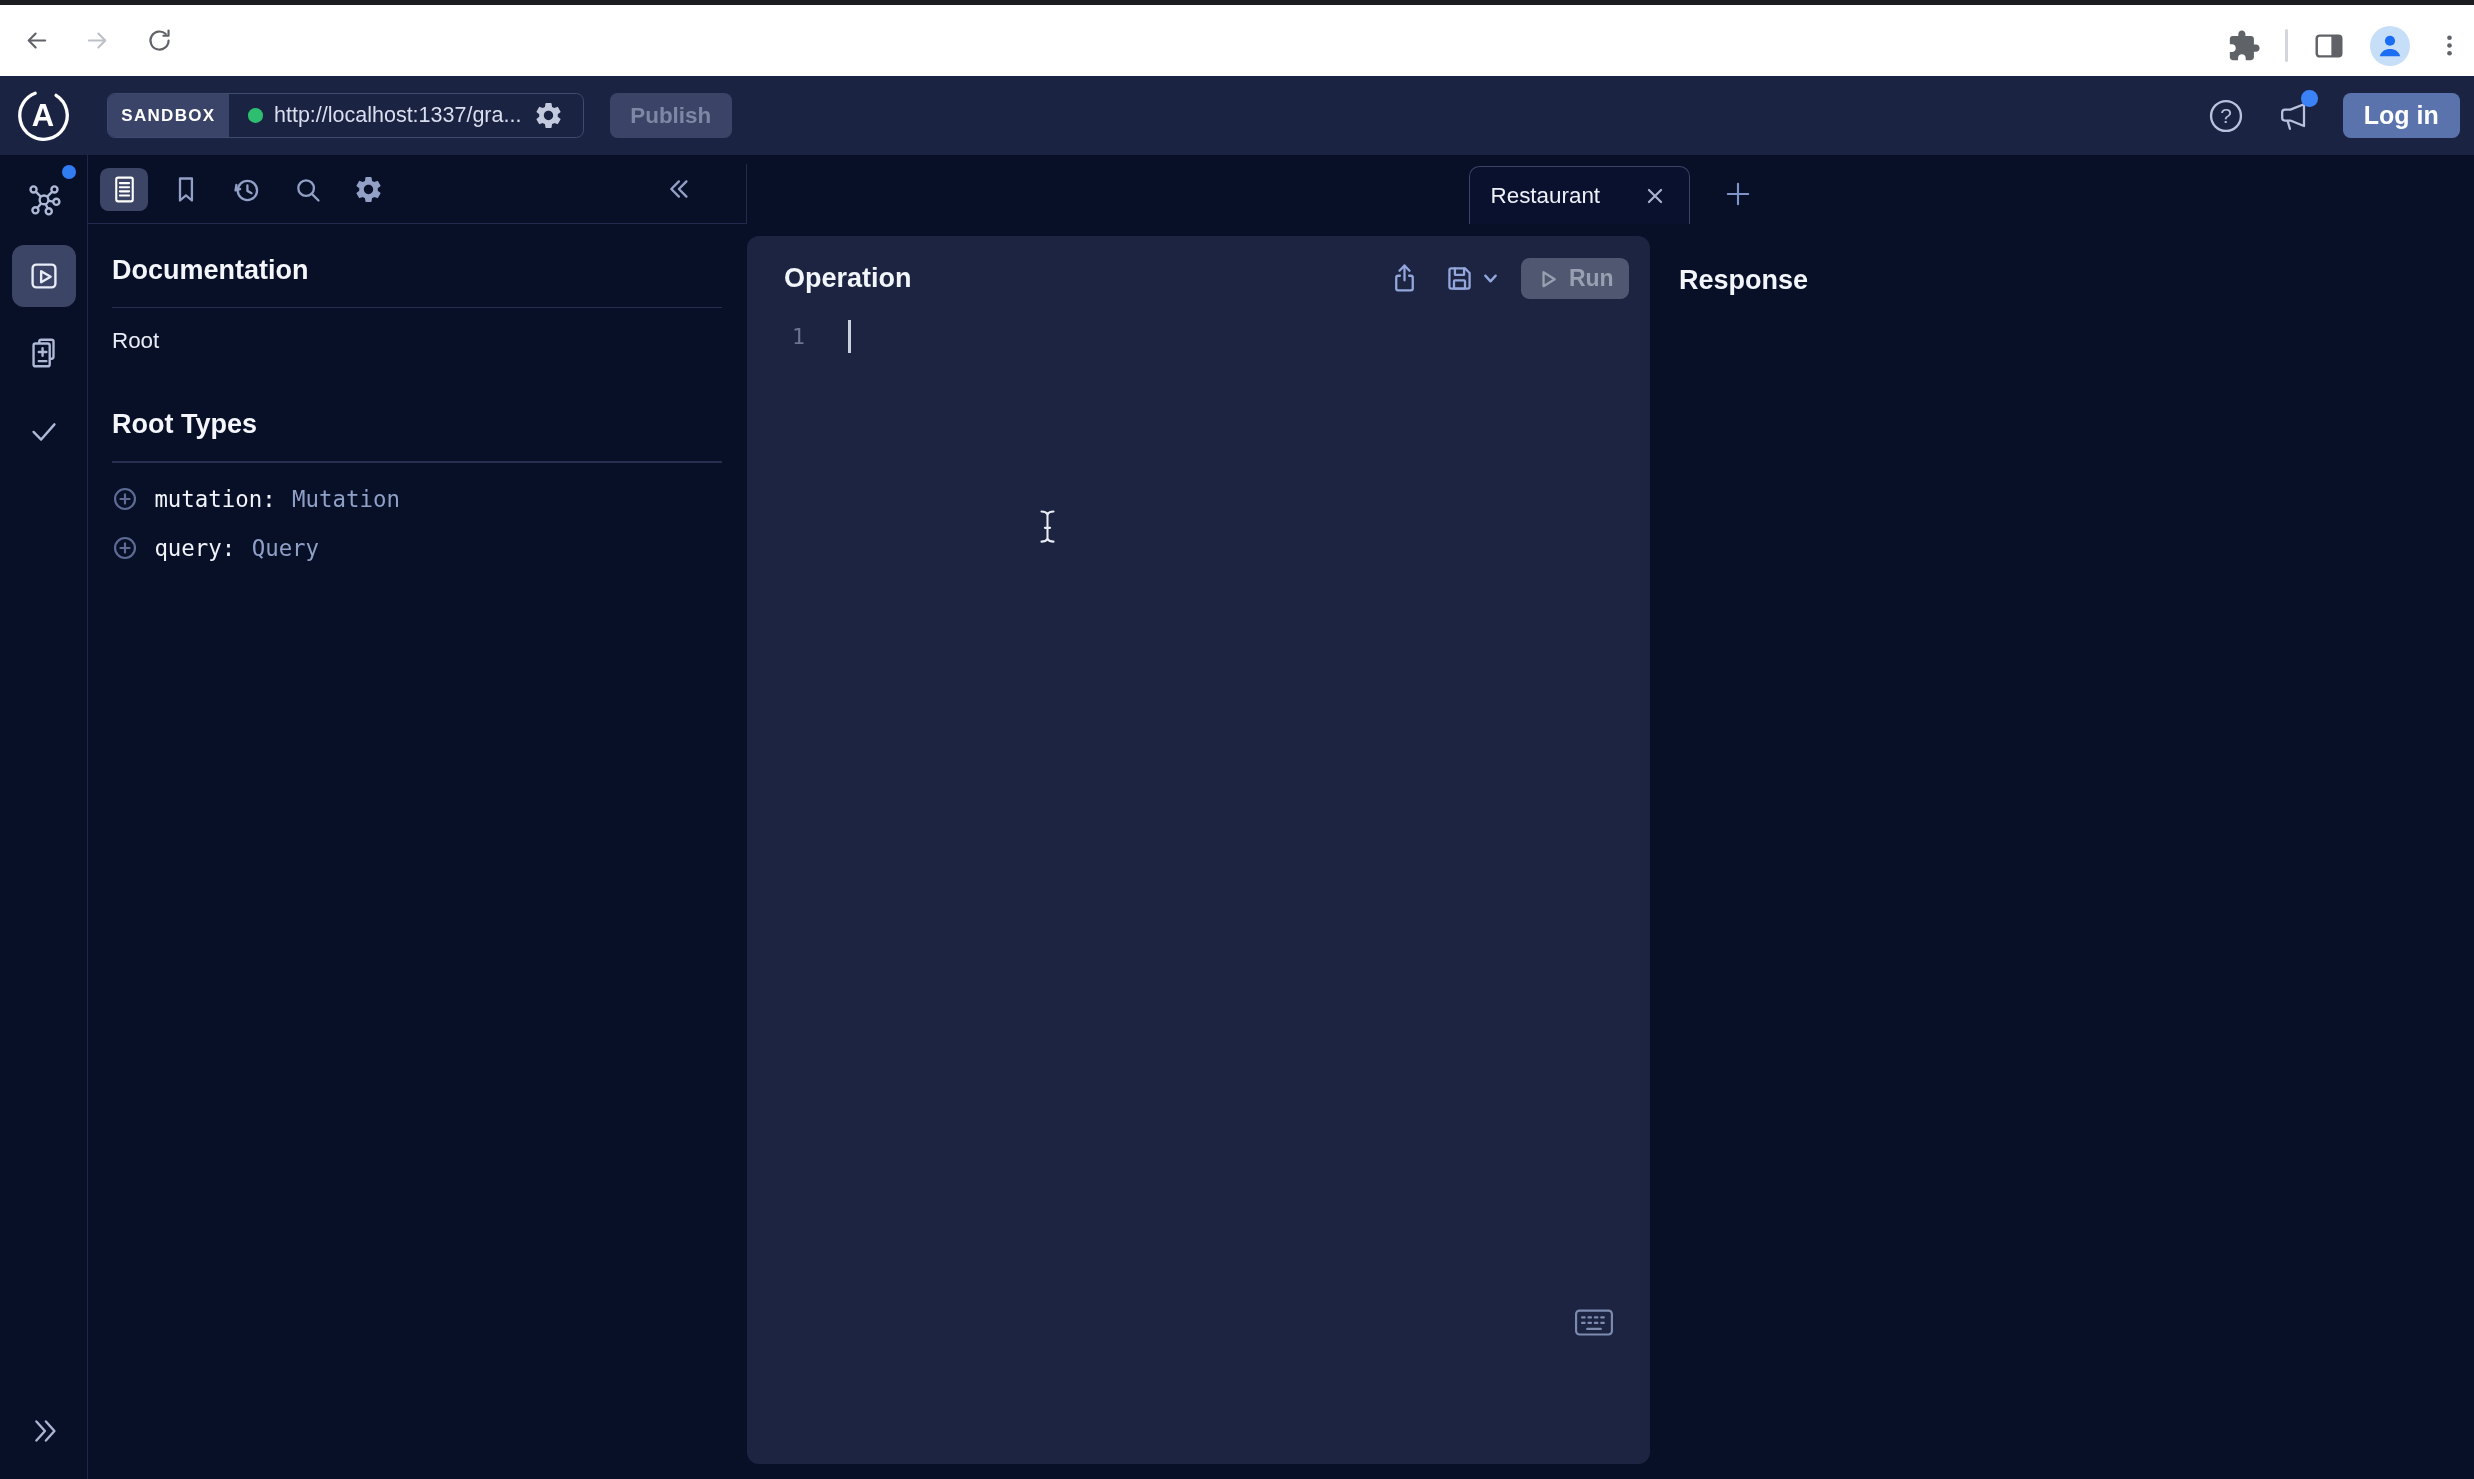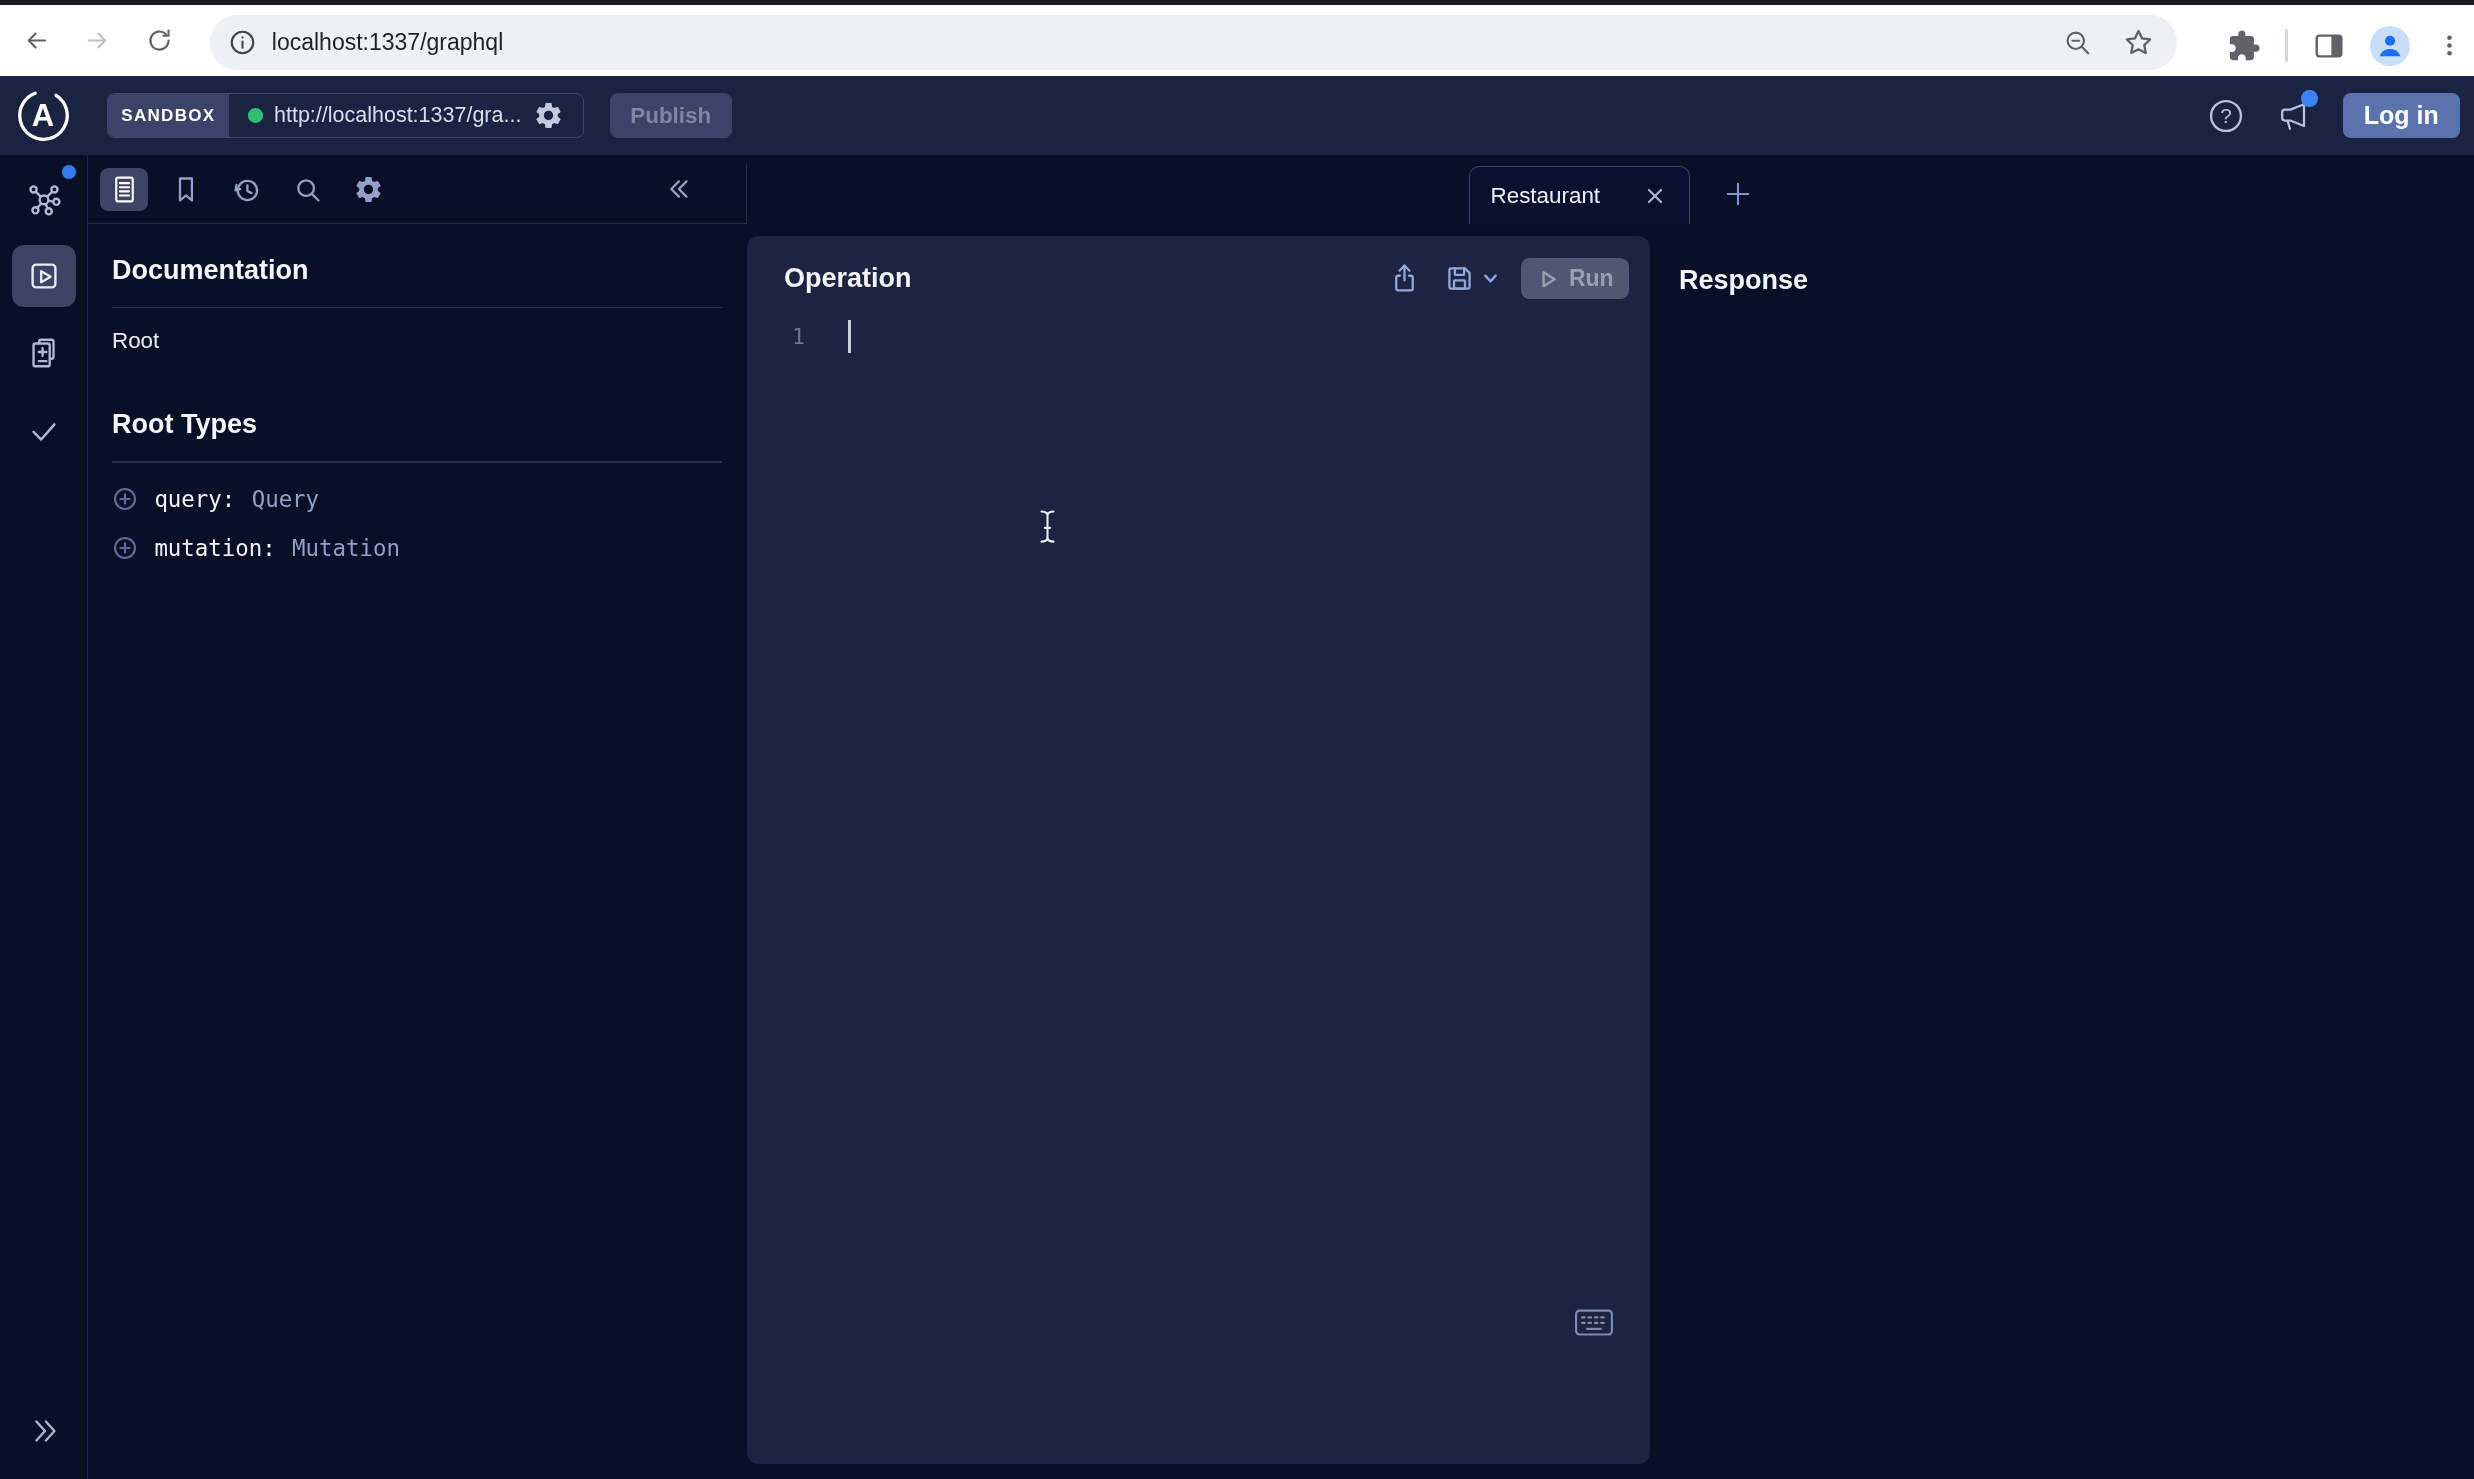--- a/index.html
+++ b/index.html
@@ -112,44 +112,20 @@
         </svg>
     </div>
     <div class="nav-btn">
       <svg class="ico" width="31" height="31" viewBox="0 0 36 36" stroke-width="3">
           <path d="M28.5 18a10.5 10.5 0 1 1-3.2-7.5"></path>
           <path d="M28.5 6.5v6h-6" fill="none"></path>
         </svg>
     </div>
   </div>
 
-  <div class="omnibox">
-    <span class="omni-info">
-      <svg class="ico" width="31" height="31" viewBox="0 0 36 36" stroke-width="2.8">
-          <circle cx="18" cy="18" r="12.5"></circle>
-          <path d="M18 17v7"></path>
-          <path d="M18 12.1v.2"></path>
-        </svg>
-    </span>
-    <span class="omni-url">localhost:1337/graphql</span>
-    <span class="omni-right">
-      <span>
-        <svg class="ico" width="31" height="31" viewBox="0 0 36 36" stroke-width="2.6">
-            <circle cx="16" cy="16" r="9.5"></circle>
-            <path d="M23 23l7.5 7.5"></path>
-            <path d="M12 16h8"></path>
-          </svg>
-      </span>
-      <span>
-        <svg class="ico" width="33" height="33" viewBox="0 0 36 36" stroke-width="2.4">
-            <path d="M18 5.5l3.9 8 8.8 1.2-6.4 6.1 1.6 8.7L18 25.4l-7.9 4.1 1.6-8.7-6.4-6.1 8.8-1.2z"></path>
-          </svg>
-      </span>
-    </span>
-  </div>
 
   <div class="chrome-right">
     <span>
       <svg width="34" height="34" viewBox="0 0 24 24" fill="currentColor">
           <path d="M20.5 11H19V7c0-1.1-.9-2-2-2h-4V3.5C13 2.1 11.9 1 10.5 1S8 2.1 8 3.5V5H4c-1.1 0-2 .9-2 2v3.8h1.5c1.5 0 2.7 1.2 2.7 2.7S5 16.2 3.5 16.2H2V20c0 1.1.9 2 2 2h3.8v-1.5c0-1.5 1.2-2.7 2.7-2.7 1.5 0 2.7 1.2 2.7 2.7V22H17c1.1 0 2-.9 2-2v-4h1.5c1.4 0 2.5-1.1 2.5-2.5S21.9 11 20.5 11z"></path>
         </svg>
     </span>
     <span class="chrome-sep"></span>
     <span>
       <svg width="34" height="34" viewBox="0 0 36 36">
@@ -299,32 +275,32 @@
     <div class="doc-h root-types-h">Root Types</div>
     <div class="rule"></div>
 
     <div class="field-row">
       <span class="plus">
         <svg class="ico" width="26" height="26" viewBox="0 0 30 30" stroke-width="2">
             <circle cx="15" cy="15" r="11.5"></circle>
             <path d="M15 9.7v10.6M9.7 15h10.6"></path>
           </svg>
       </span>
-      <span class="fname">query:</span>
-      <span class="ftype">Query</span>
+      <span class="fname">mutation:</span>
+      <span class="ftype">Mutation</span>
     </div>
     <div class="field-row">
       <span class="plus">
         <svg class="ico" width="26" height="26" viewBox="0 0 30 30" stroke-width="2">
             <circle cx="15" cy="15" r="11.5"></circle>
             <path d="M15 9.7v10.6M9.7 15h10.6"></path>
           </svg>
       </span>
-      <span class="fname">mutation:</span>
-      <span class="ftype">Mutation</span>
+      <span class="fname">query:</span>
+      <span class="ftype">Query</span>
     </div>
   </div>
 </div>
 
 <div class="tabbar">
   <div class="tab">
     <span>Restaurant</span>
     <span class="tab-close">
       <svg class="ico" width="26" height="26" viewBox="0 0 30 30" stroke-width="2.2">
           <path d="M8 8l14 14M22 8L8 22"></path>

